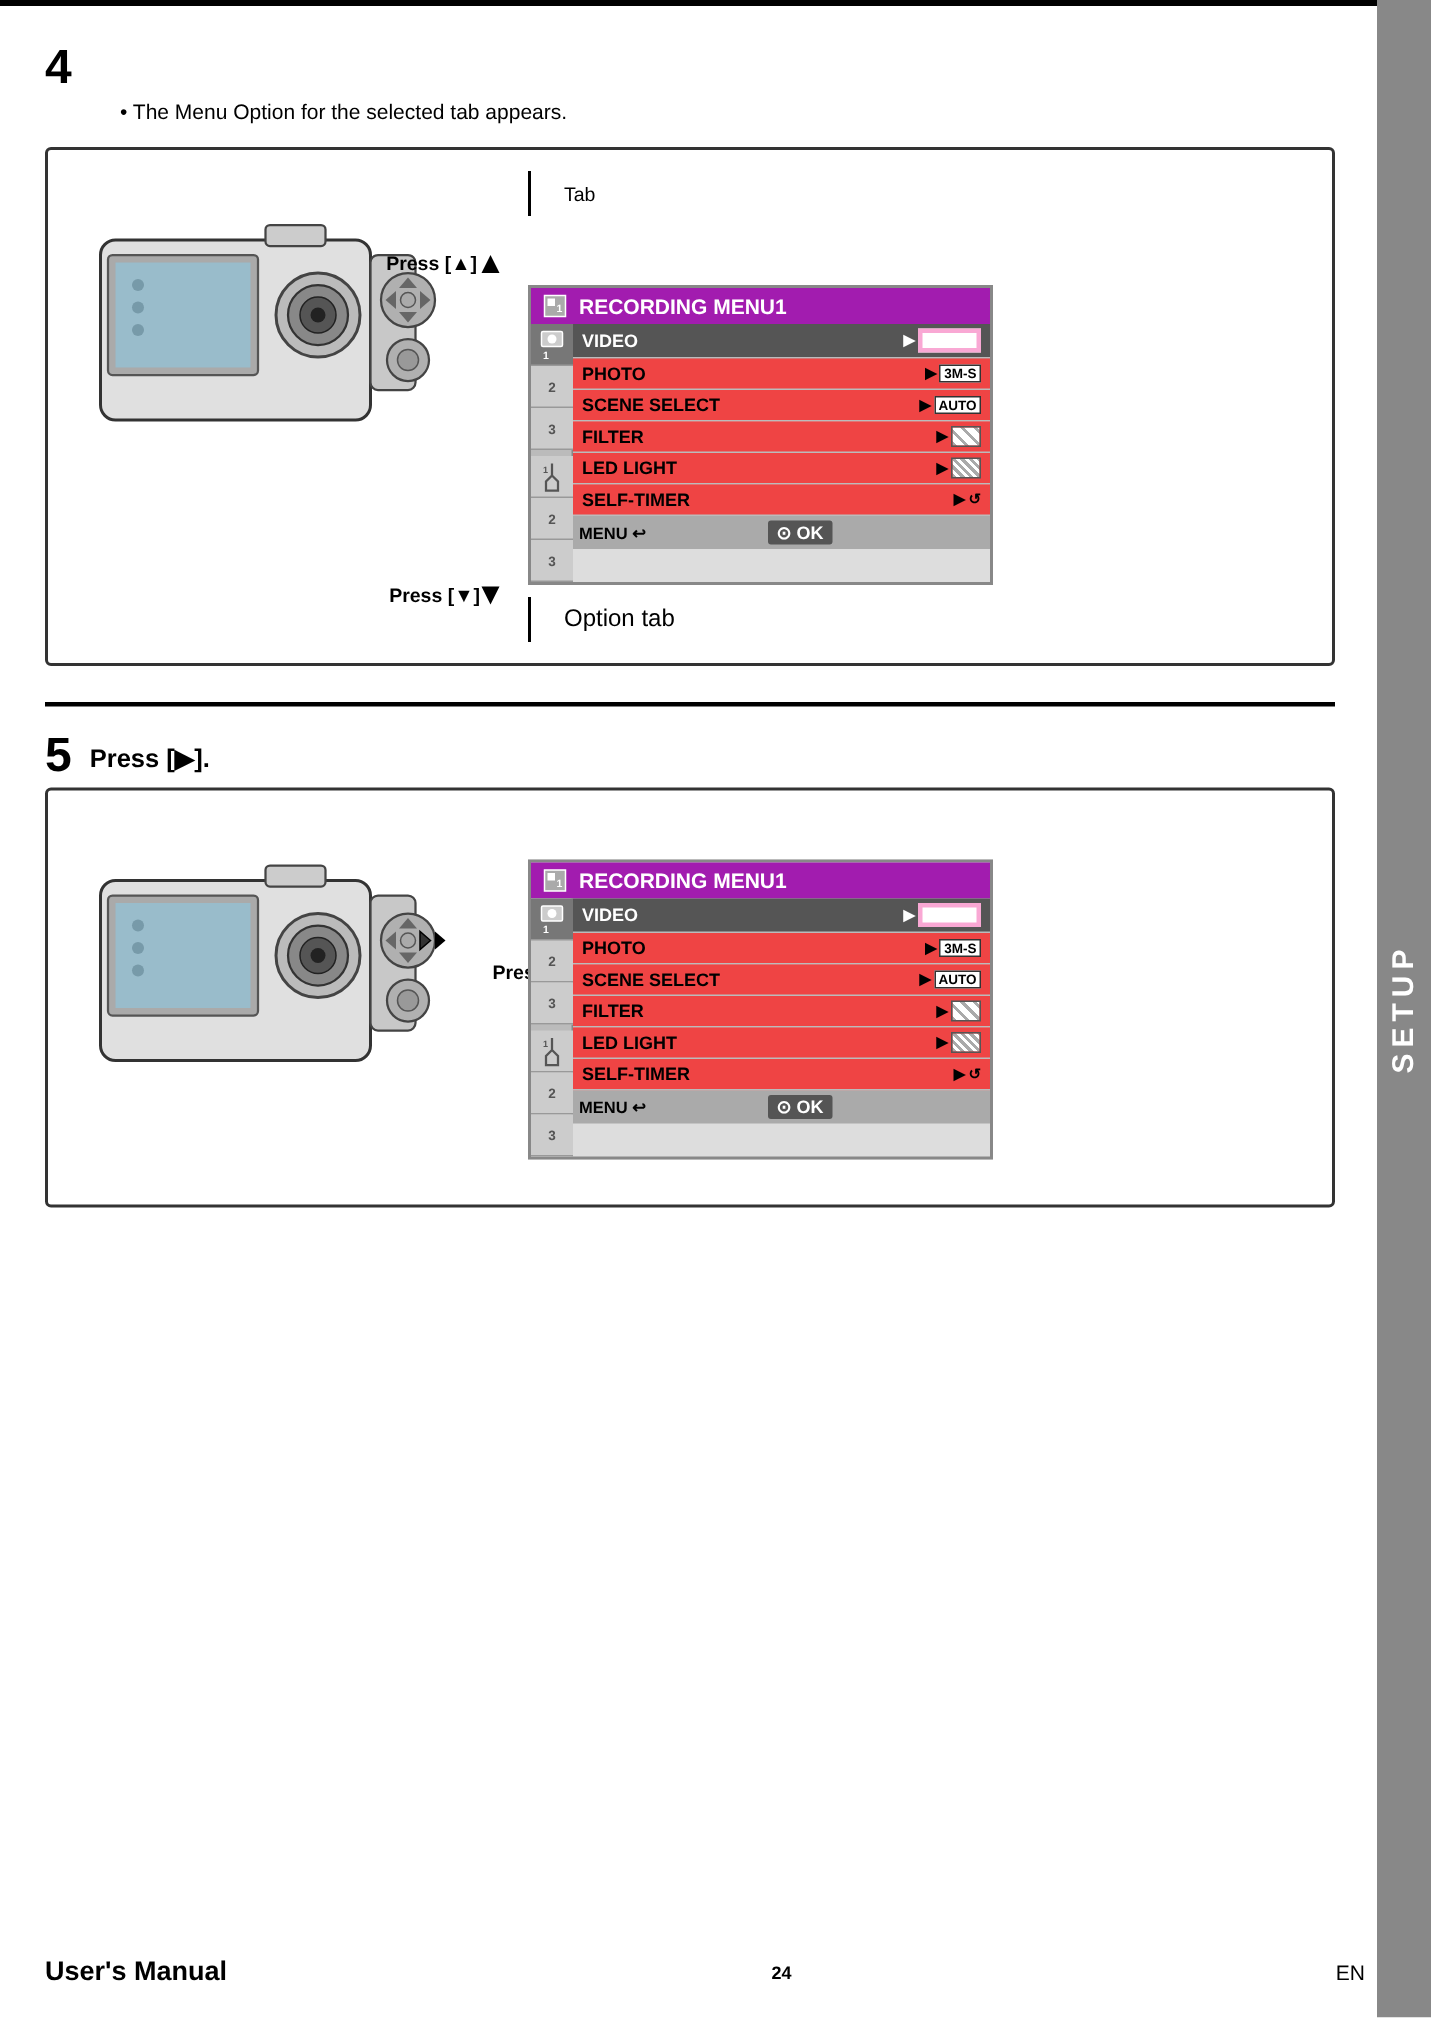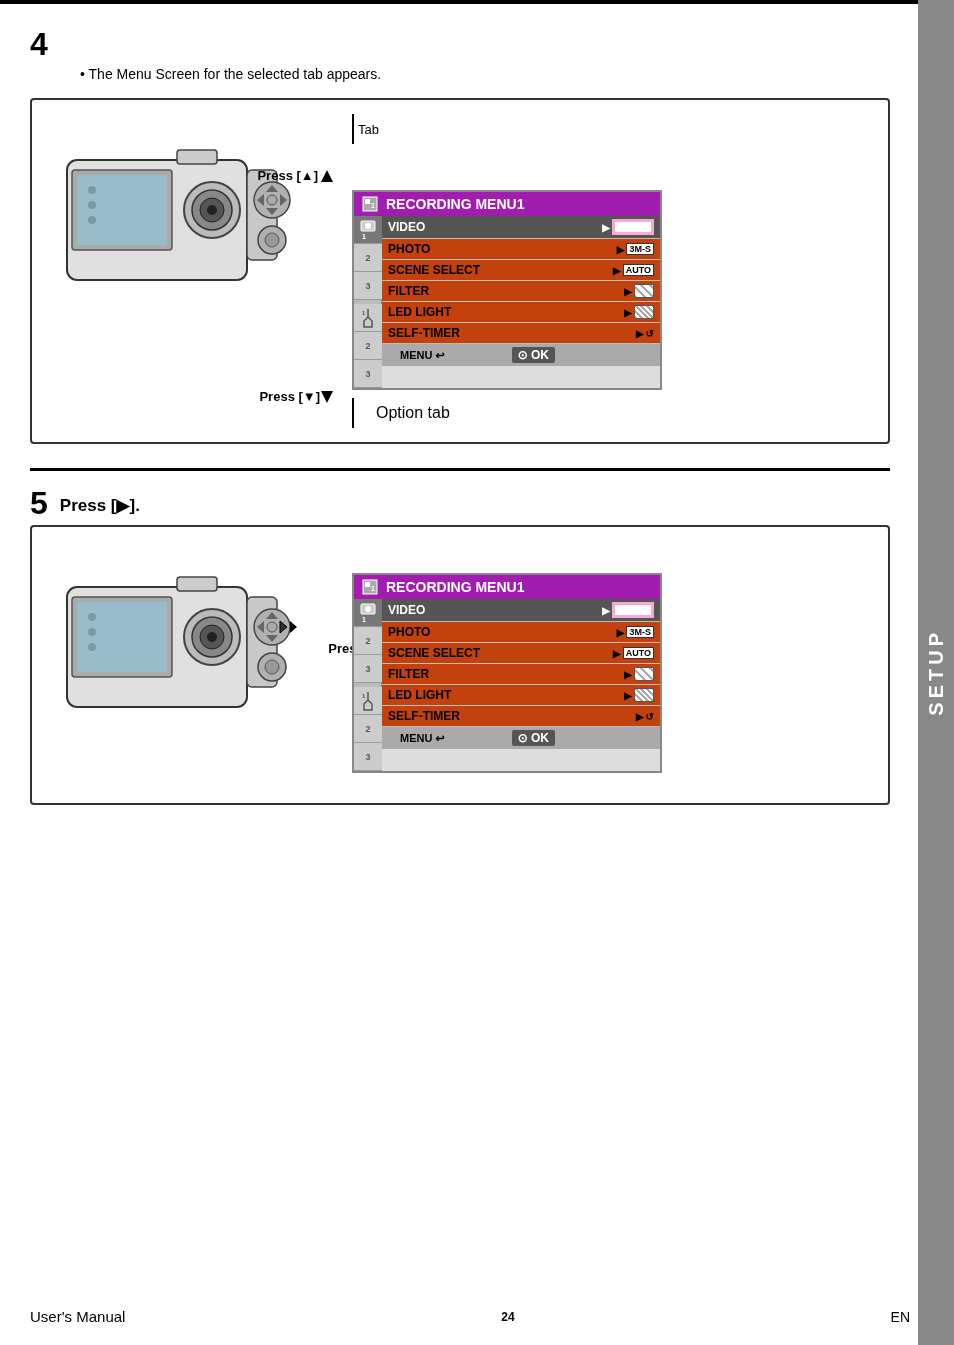--- a/index.html
+++ b/index.html
@@ -148,21 +148,21 @@
     }
 
     .menu-item-row {
       display: flex;
       align-items: center;
       justify-content: space-between;
       padding: 3px 6px;
       font-size: 12px;
       font-weight: bold;
       border-bottom: 1px solid #bbb;
-      background: #c2410c;
+      background: #ef4444;
     }
 
     .menu-item-row.highlighted {
       background: #555;
       color: #fff;
     }
 
     .menu-item-row .item-name {
       font-size: 12px;
       font-weight: bold;
@@ -173,21 +173,21 @@
       display: flex;
       align-items: center;
       gap: 2px;
     }
 
     .menu-bottom-bar {
       background: #aaa;
       display: flex;
       align-items: center;
       justify-content: space-between;
-      padding: 3px 18px;
+      padding: 3px 4px;
       font-size: 11px;
       font-weight: bold;
     }
 
     .ok-btn {
       background: #555;
       color: #fff;
       padding: 1px 6px;
       font-size: 12px;
       font-weight: bold;
@@ -213,21 +213,22 @@
       bottom: 20px;
       left: 30px;
       right: 44px;
       display: flex;
       justify-content: space-between;
       align-items: center;
       font-size: 14px;
     }
 
     .footer-manual {
-      font-size: 15px;
+      font-size: 18px;
+      font-weight: bold;
     }
 
     .footer-page {
       font-size: 12px;
       font-weight: bold;
     }
 
     .footer-lang {
       font-size: 14px;
     }
@@ -294,21 +295,21 @@
       flex-direction: column;
       padding: 14px 10px 14px 10px;
       position: relative;
     }
 
     .tab-label {
       font-size: 13px;
       margin-bottom: 6px;
       display: flex;
       align-items: center;
-      gap: 4px;
+      gap: 22px;
     }
 
     
     .val-fullhd {
       font-size: 9px;
       font-weight: bold;
       border: 3px solid #f9a8d4;
       padding: 0 2px;
       background: #fff;
     }
@@ -357,21 +358,21 @@
 <div class="side-tab">
   <span class="side-tab-text">SETUP</span>
 </div>
 
 <div class="content">
 
   <div class="section-4">
     <div class="section-header">
       <span class="step-number">4</span>
     </div>
-    <div class="step-desc">• The Menu Screen for the selected tab appears.</div>
+    <div class="step-desc">• The Menu Option for the selected tab appears.</div>
 
     <div class="diagram-box">
       <div class="diagram-inner">
 
         <div class="cam-container">
 
           <svg class="camera-drawing" viewBox="0 0 260 180" xmlns="http://www.w3.org/2000/svg">
 
             <rect x="10" y="40" width="180" height="120" rx="10" ry="10" fill="#e0e0e0" stroke="#333" stroke-width="2"></rect>
 

